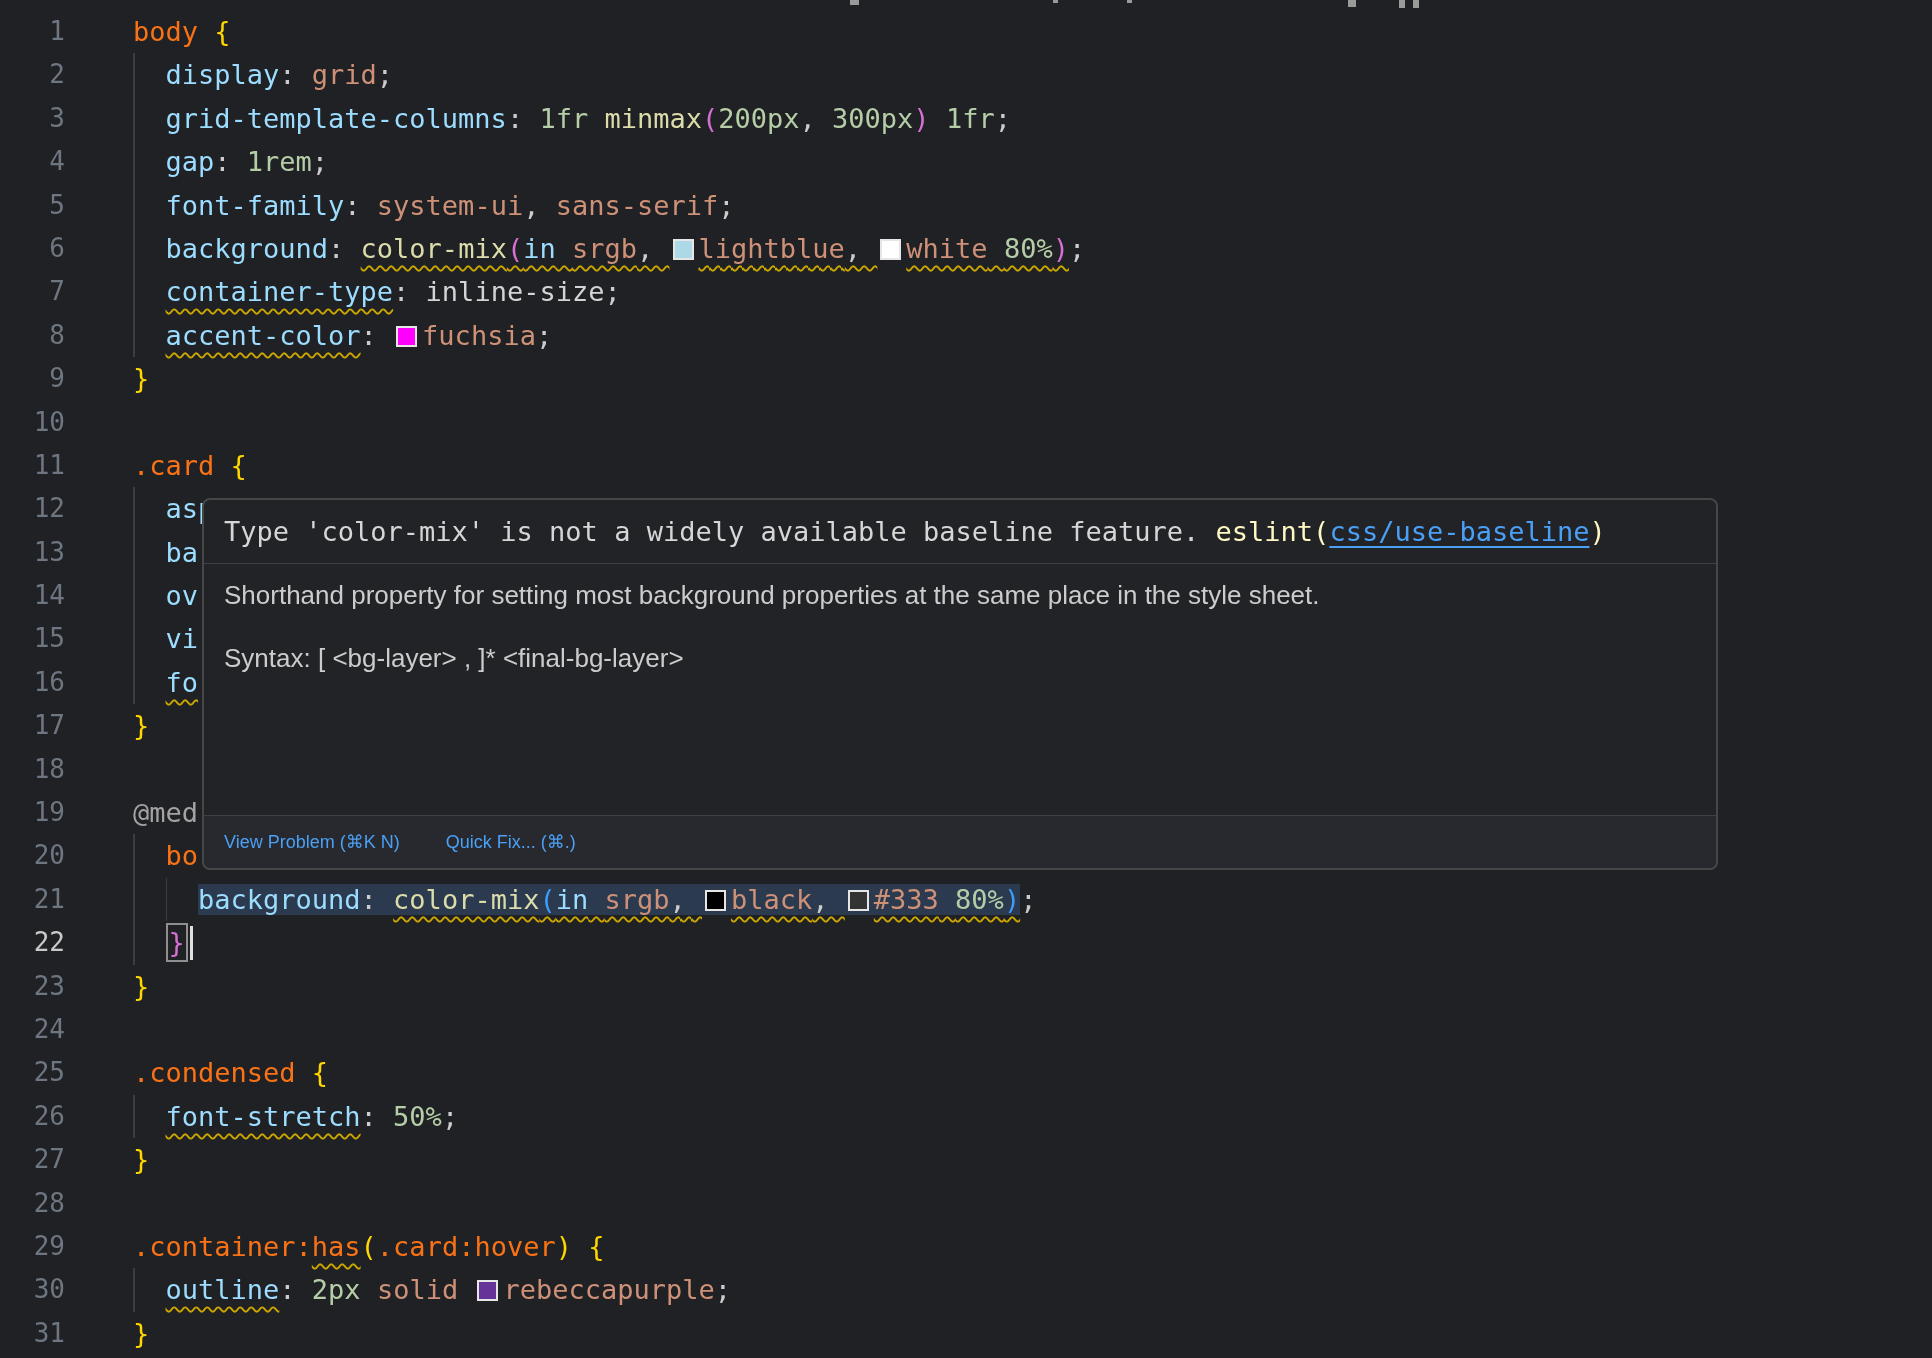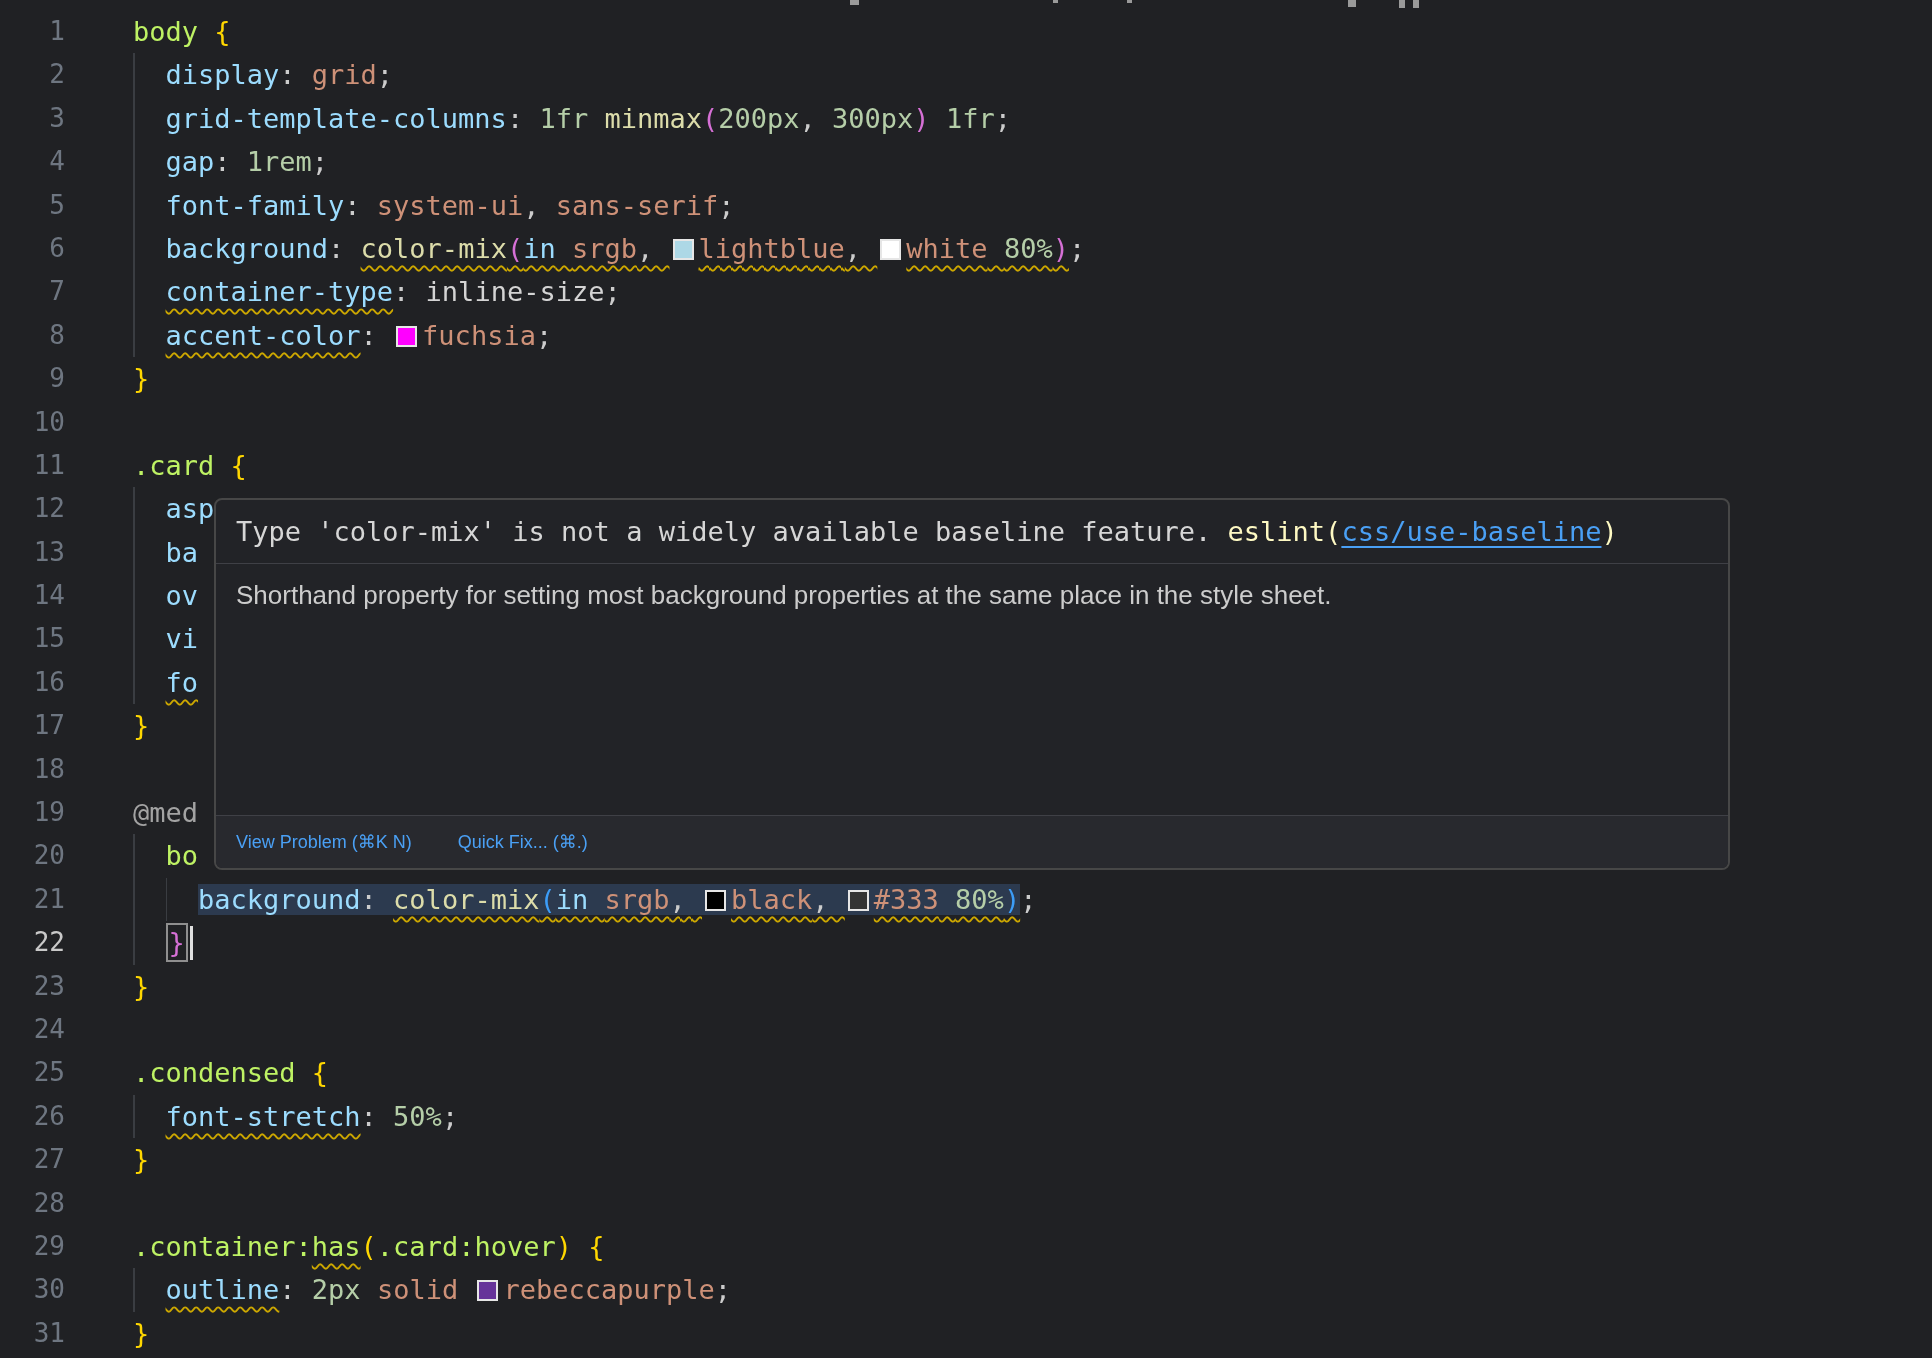--- a/index.html
+++ b/index.html
@@ -9,21 +9,21 @@
     font-family:"DejaVu Sans Mono",monospace;
   }
   
   .editor{position:absolute;inset:0;padding-top:10px;font-size:27px;}
   .line{display:flex;height:43.4px;line-height:43.4px;white-space:pre;}
   .num{flex:0 0 65px;width:65px;text-align:right;color:#6e7681;font-size:26px;user-select:none;}
   .num.active{color:#c9c9c9;}
   .code{flex:1;padding-left:68px;position:relative;height:100%;}
   .guide{position:absolute;top:0;bottom:0;width:1.5px;background:#3a3d42;}
   
-  .c-sel{color:#bef264;}
+  .c-sel{color:#f97316;}
   .c-prop{color:#9cdcfe;}
   .c-punc{color:#cccccc;}
   .c-val{color:#ce9178;}
   .c-num{color:#b5cea8;}
   .c-fn{color:#dcdcaa;}
   .c-plain{color:#d4d4d4;}
   .c-at{color:#a3a3a3;}
   .c-b1{color:#ffd700;}
   .c-b2{color:#d670d6;}
   .c-b3{color:#3c9df8;}
@@ -43,21 +43,21 @@
     display:inline-block;width:3px;height:34px;background:#e0e0e0;
     vertical-align:middle;margin-left:2px;position:relative;top:-2px;
   }
   .bbox{
     display:inline-block;border:2px solid #8f8f8f;box-sizing:border-box;
     height:39px;line-height:35px;vertical-align:top;margin-top:2px;padding:0 1px;
   }
   .topmark{position:absolute;top:0;background:#9a9a9a;}
   
   .tooltip{
-    position:absolute;left:214px;top:498px;width:1516px;height:372px;
+    position:absolute;left:202px;top:498px;width:1516px;height:372px;
     box-sizing:border-box;background:#222327;border:2px solid #474747;
     border-radius:8px;display:flex;flex-direction:column;overflow:hidden;z-index:5;
   }
   .tt-msg{
     flex:0 0 63px;display:flex;align-items:center;padding:0 20px;
     border-bottom:1.5px solid #3f4046;font-size:27px;color:#d6d6d6;white-space:pre;
     font-family:"DejaVu Sans Mono",monospace;
   }
   .dim{color:#fef9c3;}
   .tt-link{color:#4aa0f5;cursor:pointer;}
@@ -110,20 +110,21 @@
     <div class="line"><div class="num">31</div><div class="code"><span class="c-b1">}</span></div></div>
   </div>
 
 <div class="tooltip">
   <div class="tt-msg">
     <span>Type 'color-mix' is not a widely available baseline feature. </span><span class="dim">eslint(</span><span class="tt-link">css/use-baseline</span><span class="dim">)</span>
   </div>
   <div class="tt-doc" id="tt-doc">
 
   <p>Shorthand property for setting most background properties at the same place in the style sheet.</p>
+      <p>Syntax: [ &lt;bg-layer&gt; , ]* &lt;final-bg-layer&gt;</p>
     </div>
   <div class="tt-actions" id="tt-actions">
 
   <span class="tt-link">View Problem (⌘K N)</span>
       <span class="tt-link">Quick Fix... (⌘.)</span>
     </div>
 </div>
 
 <div class="topmark" style="left: 850px; width: 9px; height: 5px;"></div>
 <div class="topmark" style="left: 1053px; width: 5px; height: 3px;"></div>

